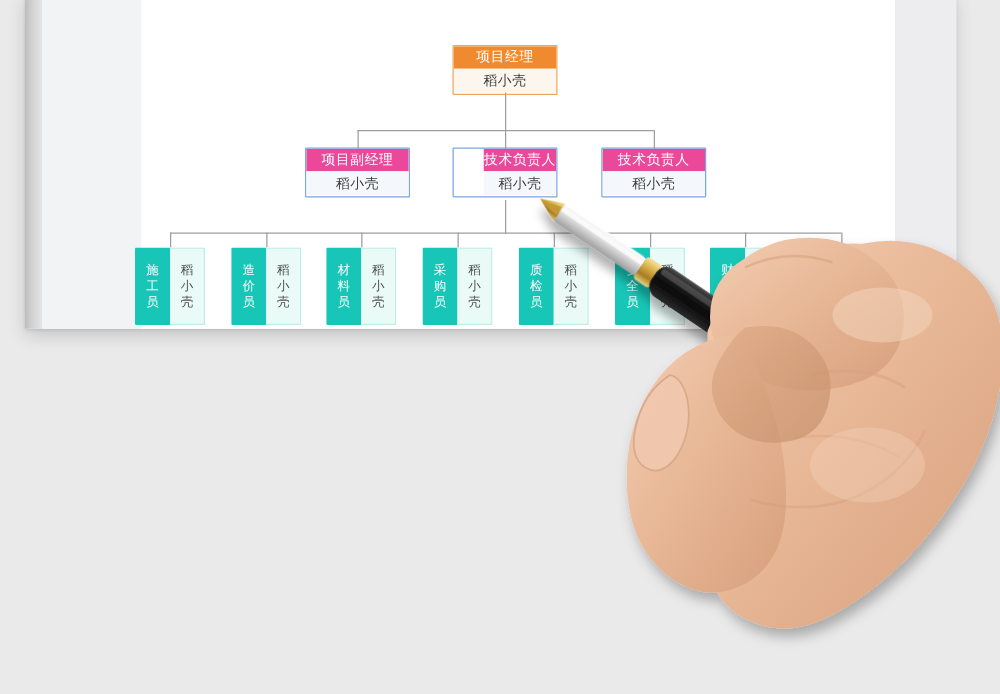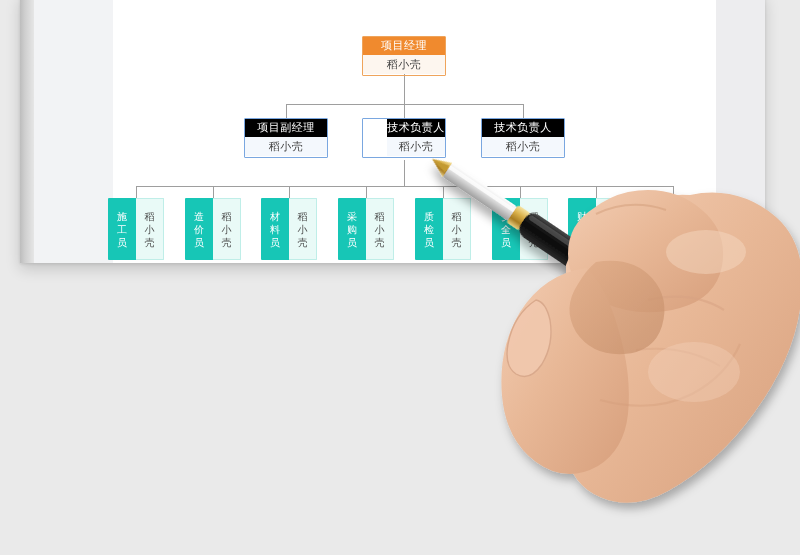--- a/index.html
+++ b/index.html
@@ -80,21 +80,21 @@
     letter-spacing: 0.5px;
   }
 
   
   .node.root { width: 84px; height: 40px; border: 1px solid #efa45b; }
   .node.root .title { background: #f08a2e; }
   .node.root .name  { background: #fdf6ef; color: #3c3c3c; }
 
   
   .node.lvl2 { width: 84px; height: 40px; border: 1px solid #7aa7e0; }
-  .node.lvl2 .title { background: #000000; }
+  .node.lvl2 .title { background: #ec4899; }
   .node.lvl2 .name  { background: #f4f8fd; color: #3c3c3c; }
 
   
   .node.lvl3 {
     width: 56px; height: 62px;
     display: flex;
     border: none;
   }
   .node.lvl3 .title,
   .node.lvl3 .name {

